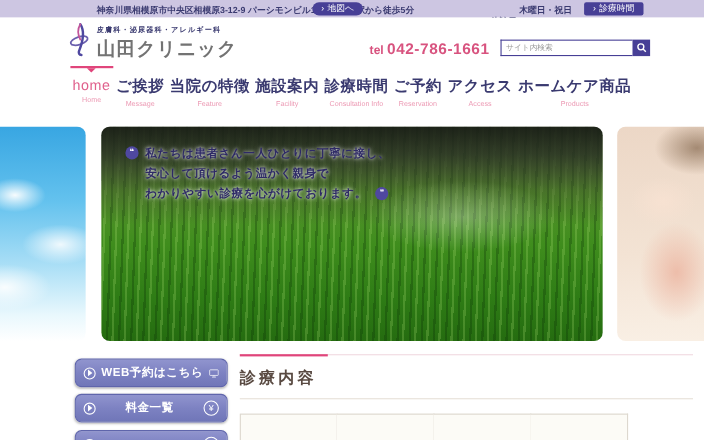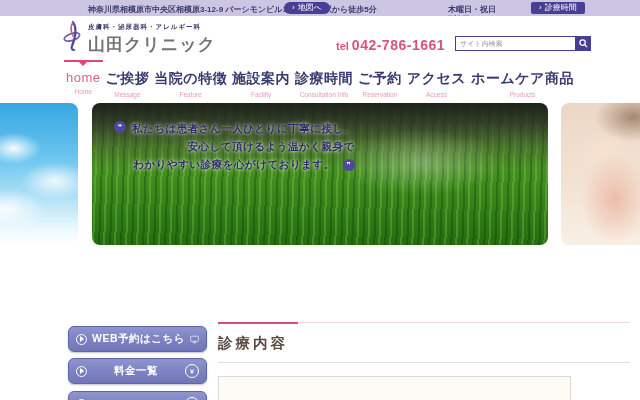--- a/index.html
+++ b/index.html
@@ -9,21 +9,21 @@
 
   
   .topbar { position:absolute; left:0; top:0; width:640px; height:16px;
     background:#cdc6e2; display:flex; align-items:center; font-size:8px; color:#3a3a70; }
   .topbar .address { position:absolute; left:88px; top:4px; font-weight:bold; white-space:nowrap; }
   .pill-btn { position:absolute; top:2px; height:12px; background:#473f96; color:#fff;
     border:none; border-radius:7px; font-size:8px; line-height:12px; padding:0 8px;
     display:flex; align-items:center; gap:3px; cursor:pointer; white-space:nowrap; }
   .map-btn { left:284px; }
   .closed-label { position:absolute; left:446px; top:4px; font-weight:bold;margin-top:10px; }
-  .closed-days { position:absolute; left:448px; top:4px; font-weight:bold; }
+  .closed-days { position:absolute; left:472px; top:4px; font-weight:bold; }
   .hours-btn { left:531px; border-radius:2px; }
   .pill-btn .chev { font-size:8px; line-height:10px; }
 
   
   .header { position:absolute; left:0; top:16px; width:640px; height:42px; background:#fff; }
   .logo { position:absolute; left:62px; top:4px; display:flex; align-items:flex-start; gap:4px; cursor:pointer; }
   .logo-mark { width:22px; height:32px; }
   .logo-text .departments { font-size:6.5px; color:#3a3a70; font-weight:bold; letter-spacing:1px; margin-top:3px; }
   .logo-text .clinic-name { font-size:17px; color:#737373; font-weight:bold; letter-spacing:1px; margin-top:1px; }
   .tel { position:absolute; left:336px; top:20px; color:#d8537f; white-space:nowrap; }
@@ -42,21 +42,21 @@
   .nav-item { position:relative; text-align:center; padding:10px 2px 0 2px; cursor:pointer; }
   .nav-item .main { font-size:14px; font-weight:bold; color:#3a3a70; letter-spacing:0.5px; white-space:nowrap; }
   .nav-item .sub { font-size:6.5px; color:#ec9ab4; margin-top:3px; }
   .nav-item.active .main { color:#e0608c; font-weight:normal; font-size:13px; }
   .nav-item.active::before { content:""; position:absolute; left:0; right:0; top:0; height:2px; background:#e0457b; }
   .nav-item.active::after { content:""; position:absolute; left:50%; top:2px; margin-left:-4px;
     border-left:4px solid transparent; border-right:4px solid transparent; border-top:4px solid #e0457b; }
 
   
   .hero { position:absolute; left:0; top:103px; width:640px; height:195px; }
-  .card { position:absolute; top:0; height:142px; border-radius:8px; overflow:hidden;text-align:right; }
+  .card { position:absolute; top:12px; height:195px; border-radius:8px; overflow:hidden; }
   .card.sky { left:-14px; width:92px;
     background:
       radial-gradient(ellipse 40px 22px at 30% 32%, rgba(255,255,255,0.95), rgba(255,255,255,0) 70%),
       radial-gradient(ellipse 50px 26px at 75% 55%, rgba(255,255,255,0.85), rgba(255,255,255,0) 70%),
       radial-gradient(ellipse 60px 30px at 20% 75%, rgba(255,255,255,0.9), rgba(255,255,255,0) 70%),
       linear-gradient(180deg,#38a6e2 0%,#64c2ee 35%,#abdff6 65%,#e9f8fd 88%,#ffffff 100%); }
   .card.main-photo { left:92px; width:456px;
     background:
       radial-gradient(ellipse 130px 50px at 72% 42%, rgba(255,255,255,0.28), rgba(255,255,255,0) 65%),
       linear-gradient(180deg, rgba(24,29,21,0.93) 0%, rgba(38,48,33,0.85) 13%, rgba(55,75,38,0.45) 30%, rgba(0,0,0,0) 46%),

